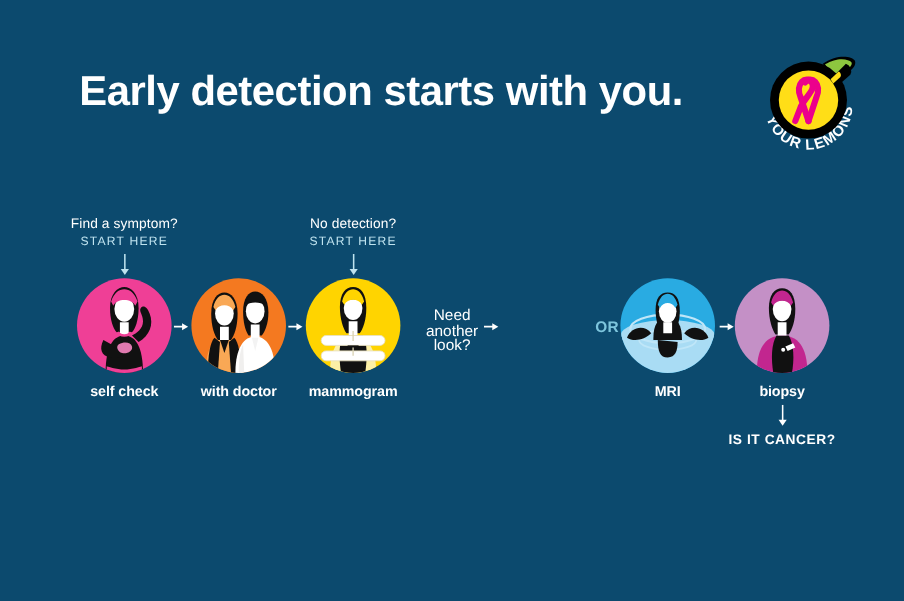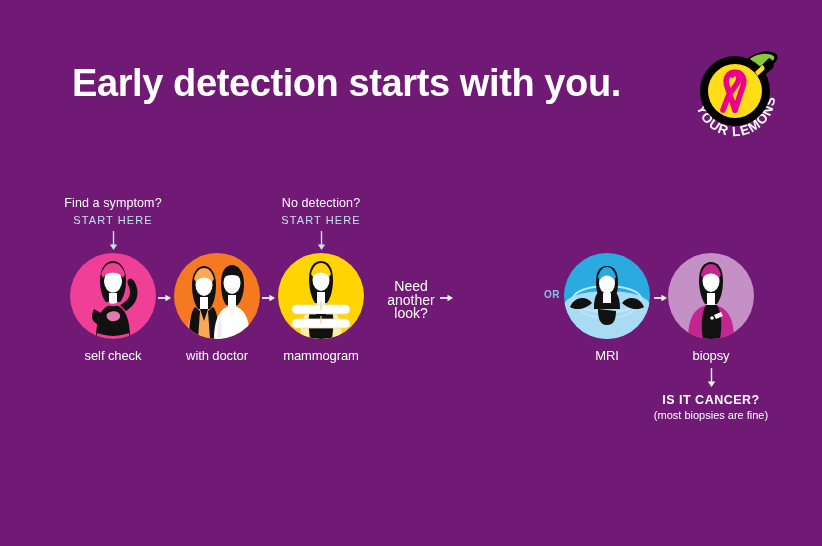--- a/index.html
+++ b/index.html
@@ -11,21 +11,21 @@
     height: 546px;
     overflow: hidden;
     background: #0f86ac;
     font-family: "Liberation Sans", sans-serif;
     color: #ffffff;
     position: relative;
   }
   #poster {
     position: absolute;
     inset: 0;
-    background: #701a75;
+    background: #0c4a6e;
   }
 
   
   .title {
     position: absolute;
     left: 72px;
     top: 62px;
     font-size: 38px;
     font-weight: bold;
     letter-spacing: -0.4px;
@@ -87,21 +87,21 @@
     height: 86px;
     border-radius: 50%;
     margin: 0 auto;
     overflow: hidden;
     position: relative;
   }
   .step .disc svg { display: block; }
   .step .caption {
     margin-top: 9px;
     font-size: 13px;
-    font-weight: normal;
+    font-weight: bold;
     color: #ffffff;
     white-space: nowrap;
     letter-spacing: -0.1px;
   }
   #step-self-check  { left: 65px;  top: 253px; }
   #step-tell-doctor { left: 169px; top: 253px; }
   #step-mammogram   { left: 273px; top: 253px; }
   #step-ultrasound  { left: 454px; top: 253px; }
   #step-mri         { left: 559px; top: 253px; }
   #step-biopsy      { left: 663px; top: 253px; }
@@ -130,21 +130,21 @@
     font-weight: normal;
   }
 
   
   #or-label {
     position: absolute;
     left: 541px;
     top: 289px;
     width: 22px;
     text-align: center;
-    font-size: 10px;
+    font-size: 14px;
     font-weight: bold;
     letter-spacing: 0.4px;
     color: #7dc5dd;
   }
 
   
   #outcome {
     position: absolute;
     left: 616px;
     top: 368px;
@@ -419,16 +419,15 @@
   </div>
 
   <div id="outcome">
     <div class="down">
       <svg class="down-arrow" viewBox="0 0 9 20" xmlns="http://www.w3.org/2000/svg">
         <path d="M4.5,0 L4.5,15" stroke="#ffffff" stroke-width="1.4" fill="none"></path>
         <path d="M4.5,19 L0.8,13.5 L8.2,13.5 Z" fill="#ffffff"></path>
       </svg>
     </div>
     <div class="cancer-q">IS IT CANCER?</div>
-    <div class="note">(most biopsies are fine)</div>
   </div>
 
 </div>
 
 </body></html>

